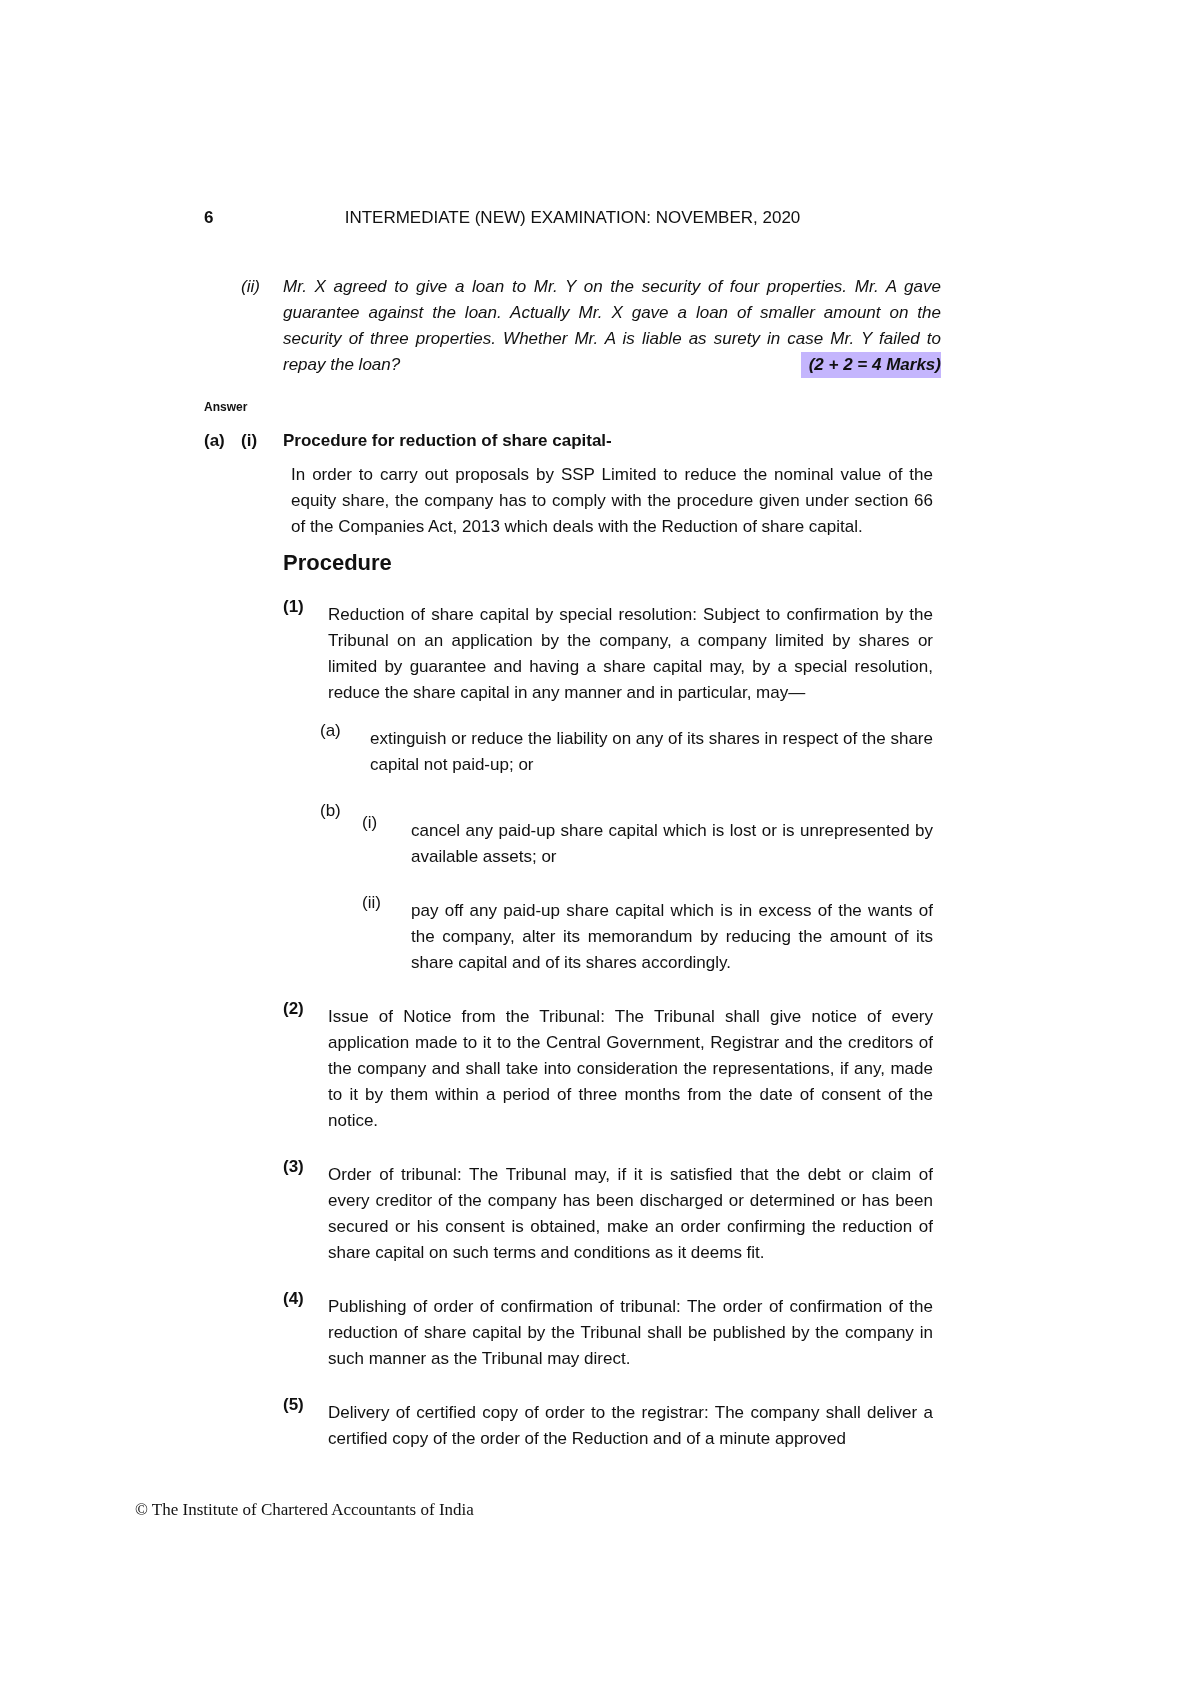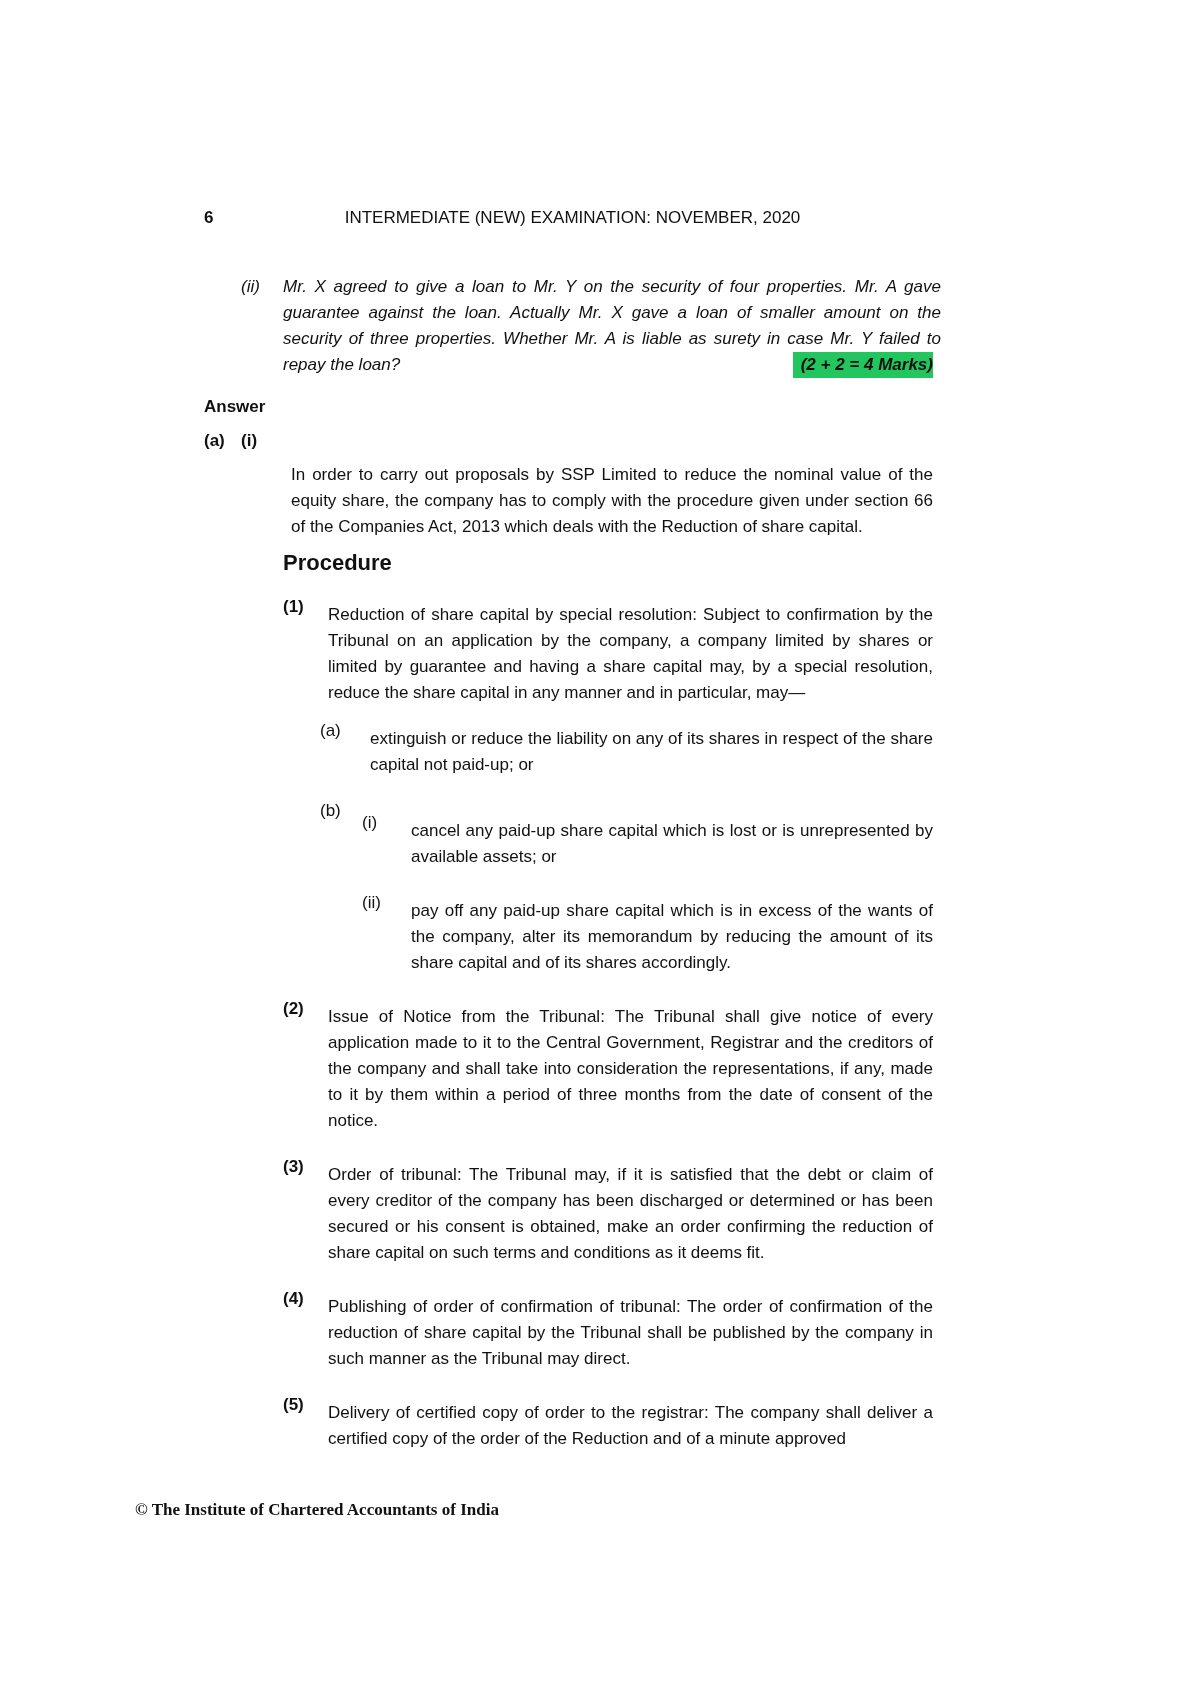--- a/index.html
+++ b/index.html
@@ -54,30 +54,30 @@
   }
   .q-body {
     flex: 1;
     min-width: 0;
     position: relative;
     font-style: italic;
     text-align: justify;
   }
   .marks {
     position: absolute;
-    right: 8px;
+    right: 0;
     bottom: 0;
     font-weight: bold;
     font-style: italic;
-    background: #22c55e;
+    background: #c4b5fd;
     padding-left: 8px;
   }
   
   .answer-heading {
-    font-size: 17px;
+    font-size: 12px;
     font-weight: bold;
     margin: 16px 0 8px 0;
   }
   .answer-title-row {
     display: flex;
     margin-bottom: 8px;
     font-weight: bold;
   }
   .col-a { flex: none; width: 37px; }
   .col-i { flex: none; width: 42px; }
@@ -107,21 +107,21 @@
     flex: 1;
     min-width: 0;
   }
   .lead-bold { font-weight: normal; }
   
   .doc-footer {
     position: absolute;
     left: 135px;
     top: 1497px;
     font-family: "Liberation Serif", serif;
-    font-weight: bold;
+    font-weight: normal;
     font-size: 17px;
   }
 </style>
 </head>
 <body>
 
 <div class="page">
   <div class="content">
 
     <div class="doc-header">
@@ -135,20 +135,21 @@
         <span>Mr. X agreed to give a loan to Mr. Y on the security of four properties.  Mr. A gave guarantee against the loan.  Actually Mr. X gave a loan of smaller amount on the security of three properties. Whether Mr. A is liable as surety in case Mr. Y failed to repay the loan?</span>
         <span class="marks">(2 + 2 = 4 Marks)</span>
       </div>
     </div>
 
     <div class="answer-heading">Answer</div>
 
     <div class="answer-title-row">
       <span class="col-a">(a)</span>
       <span class="col-i">(i)</span>
+      <span>Procedure for reduction of share capital-</span>
     </div>
 
     <div class="indent-1">
 
       <p class="para intro">In order to carry out proposals by SSP Limited to reduce the nominal value of the equity share, the company has to comply with the procedure given under section 66 of the Companies Act, 2013 which deals with the Reduction of share capital.</p>
 
       <div class="procedure-heading">Procedure</div>
 
       <div class="li">
         <span class="num1">(1)</span>

